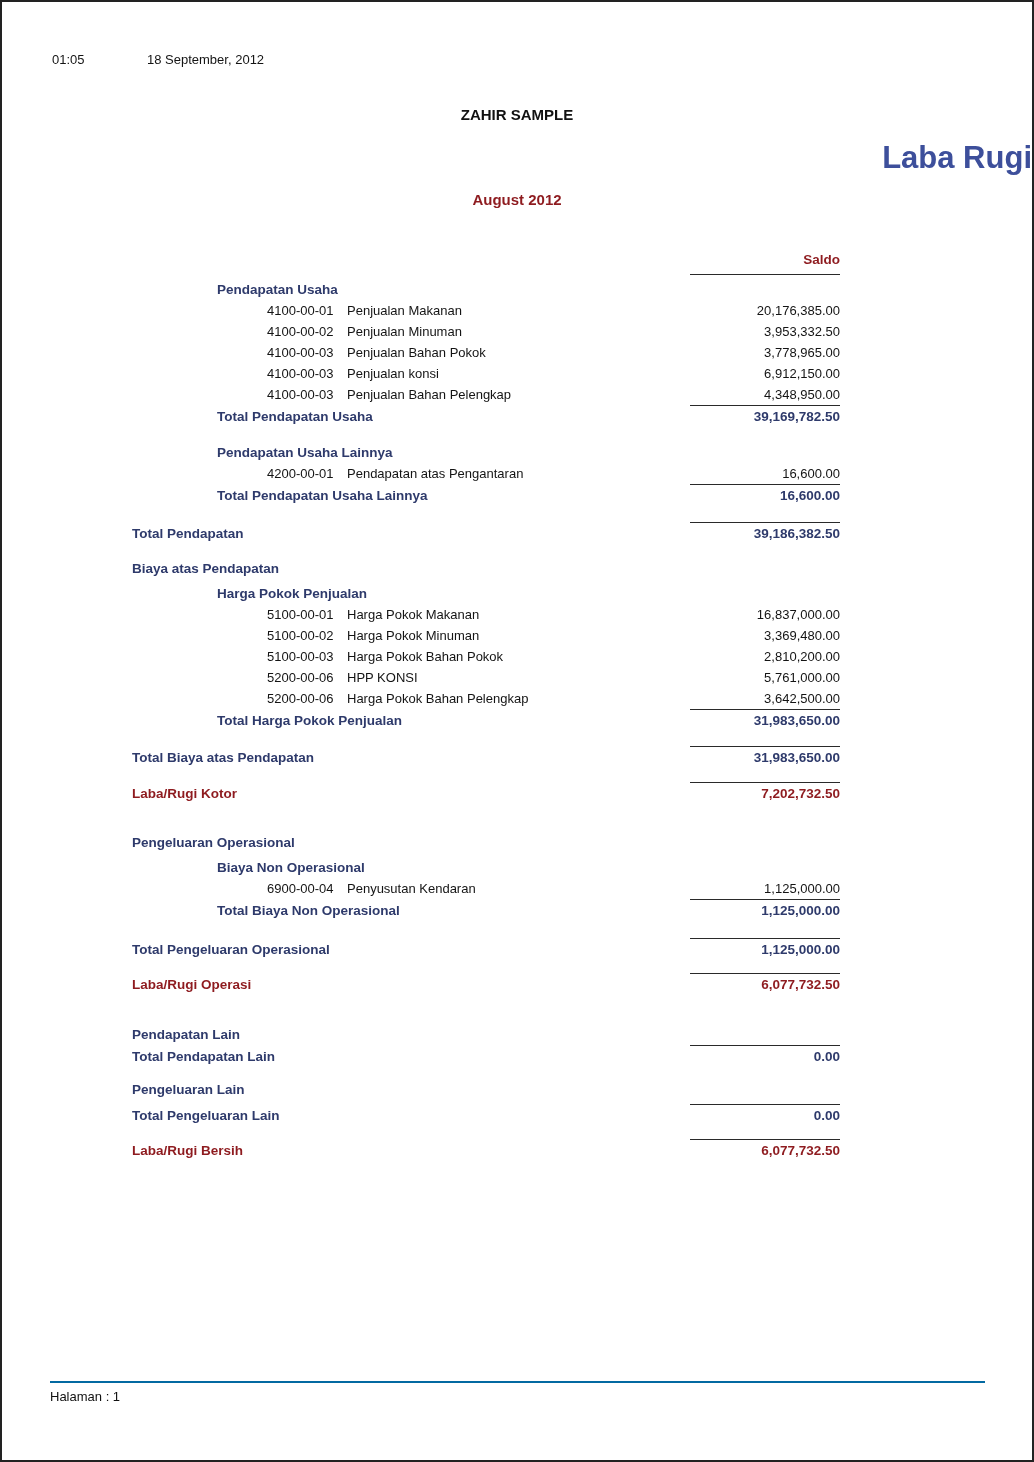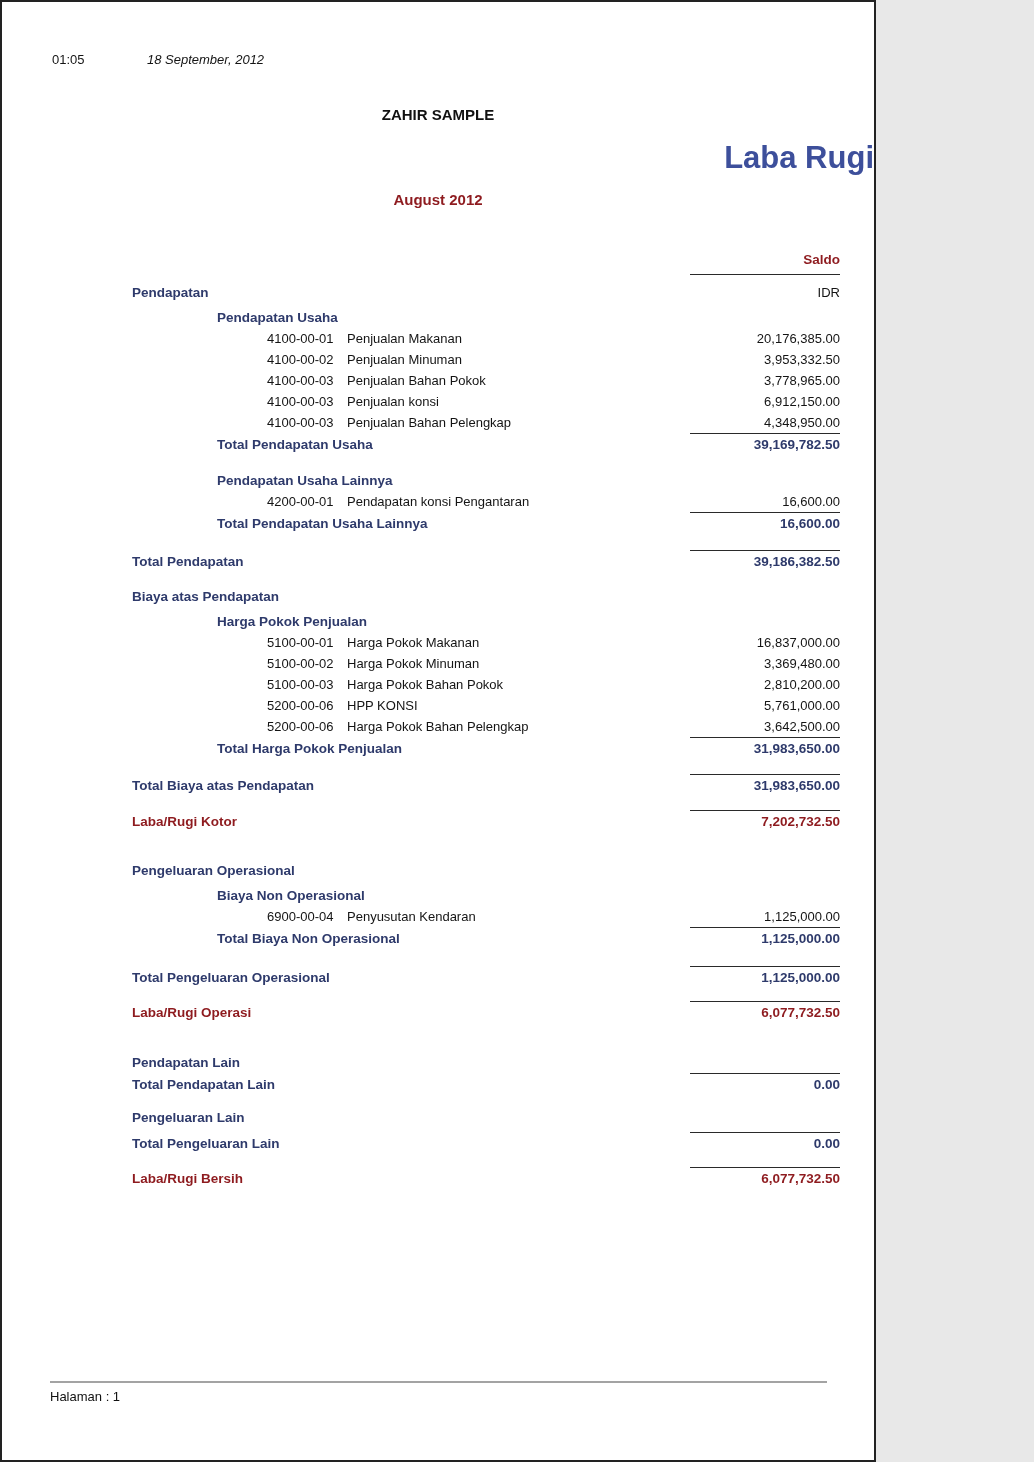--- a/index.html
+++ b/index.html
@@ -5,74 +5,70 @@
   :root{
     --navy:#2e3a6b;
     --title-blue:#3d4f9b;
     --maroon:#8e1b1f;
     --ink:#141414;
     --line:#2a2a2a;
   }
   html,body{margin:0;padding:0;background:#e8e8e8;}
   .page{
     position:relative;
-    width:876px;height:1462px;
+    width:1034px;height:1462px;
     background:#ffffff;
     border:2px solid #222;
     box-sizing:border-box;
     font-family:"Liberation Sans","DejaVu Sans",sans-serif;
     color:var(--ink);
     overflow:hidden;
   }
   
   .meta-time{position:absolute;top:50px;left:50px;font-size:13px;}
-  .meta-date{position:absolute;top:50px;left:145px;font-size:13px;font-style:italic;}
+  .meta-date{position:absolute;top:50px;left:145px;font-size:13px;}
   
   .company{position:absolute;top:104px;left:0;right:0;text-align:center;font-size:15px;font-weight:bold;color:#111;}
   .report-title{position:absolute;top:138px;left:0;right:0;text-align:right;font-size:31px;font-weight:bold;color:var(--title-blue);}
   .report-period{position:absolute;top:189px;left:0;right:0;text-align:center;font-size:15px;font-weight:bold;color:var(--maroon);}
   
   .body{position:absolute;top:247px;left:130px;width:708px;}
   .row{display:flex;align-items:baseline;line-height:21px;font-size:13px;}
   .lbl-l1{font-weight:bold;color:var(--navy);font-size:13.5px;}
   .lbl-l2{margin-left:85px;font-weight:bold;color:var(--navy);font-size:13.5px;}
   .acct{margin-left:135px;color:var(--ink);}
   .code{display:inline-block;width:80px;}
   .val{margin-left:auto;width:150px;text-align:right;flex-shrink:0;}
   .val.b-navy{font-weight:bold;color:var(--navy);font-size:13.5px;}
   .val.b-maroon{font-weight:bold;color:var(--maroon);font-size:13.5px;}
   .lined{border-top:1px solid var(--line);}
   .maroon{color:var(--maroon);}
   .saldo-row{justify-content:flex-end;}
   .saldo-cell{width:150px;text-align:right;font-weight:bold;font-size:13.5px;color:var(--maroon);border-bottom:1px solid var(--line);padding-bottom:4px;}
   
-  .footer{position:absolute;top:1379px;left:48px;right:47px;border-top:2px solid #a3a3a3;padding-top:6px;font-size:13px;color:#111;}
+  .footer{position:absolute;top:1379px;left:48px;right:47px;border-top:2px solid #0369a1;padding-top:6px;font-size:13px;color:#111;}
 </style>
 </head>
 <body>
 
 <div class="page">
 
   <div class="meta-time">01:05</div>
   <div class="meta-date">18 September, 2012</div>
 
   <div class="company">ZAHIR SAMPLE</div>
   <div class="report-title">Laba Rugi</div>
   <div class="report-period">August 2012</div>
 
   <div class="body">
 
     <div class="row saldo-row">
       <span class="saldo-cell">Saldo</span>
     </div>
 
-    <div class="row" style="margin-top:7px;">
-      <span class="lbl-l1">Pendapatan</span>
-      <span class="val">IDR</span>
-    </div>
 
     <div class="row" style="margin-top:4px;">
       <span class="lbl-l2">Pendapatan Usaha</span>
     </div>
     <div class="row">
       <span class="acct"><span class="code">4100-00-01</span><span>Penjualan Makanan</span></span>
       <span class="val">20,176,385.00</span>
     </div>
     <div class="row">
       <span class="acct"><span class="code">4100-00-02</span><span>Penjualan Minuman</span></span>
@@ -92,21 +88,21 @@
     </div>
     <div class="row">
       <span class="lbl-l2">Total Pendapatan Usaha</span>
       <span class="val b-navy lined">39,169,782.50</span>
     </div>
 
     <div class="row" style="margin-top:15px;">
       <span class="lbl-l2">Pendapatan Usaha Lainnya</span>
     </div>
     <div class="row">
-      <span class="acct"><span class="code">4200-00-01</span><span>Pendapatan konsi Pengantaran</span></span>
+      <span class="acct"><span class="code">4200-00-01</span><span>Pendapatan atas Pengantaran</span></span>
       <span class="val">16,600.00</span>
     </div>
     <div class="row">
       <span class="lbl-l2">Total Pendapatan Usaha Lainnya</span>
       <span class="val b-navy lined">16,600.00</span>
     </div>
 
     <div class="row" style="margin-top:16px;">
       <span class="lbl-l1">Total Pendapatan</span>
       <span class="val b-navy lined">39,186,382.50</span>

